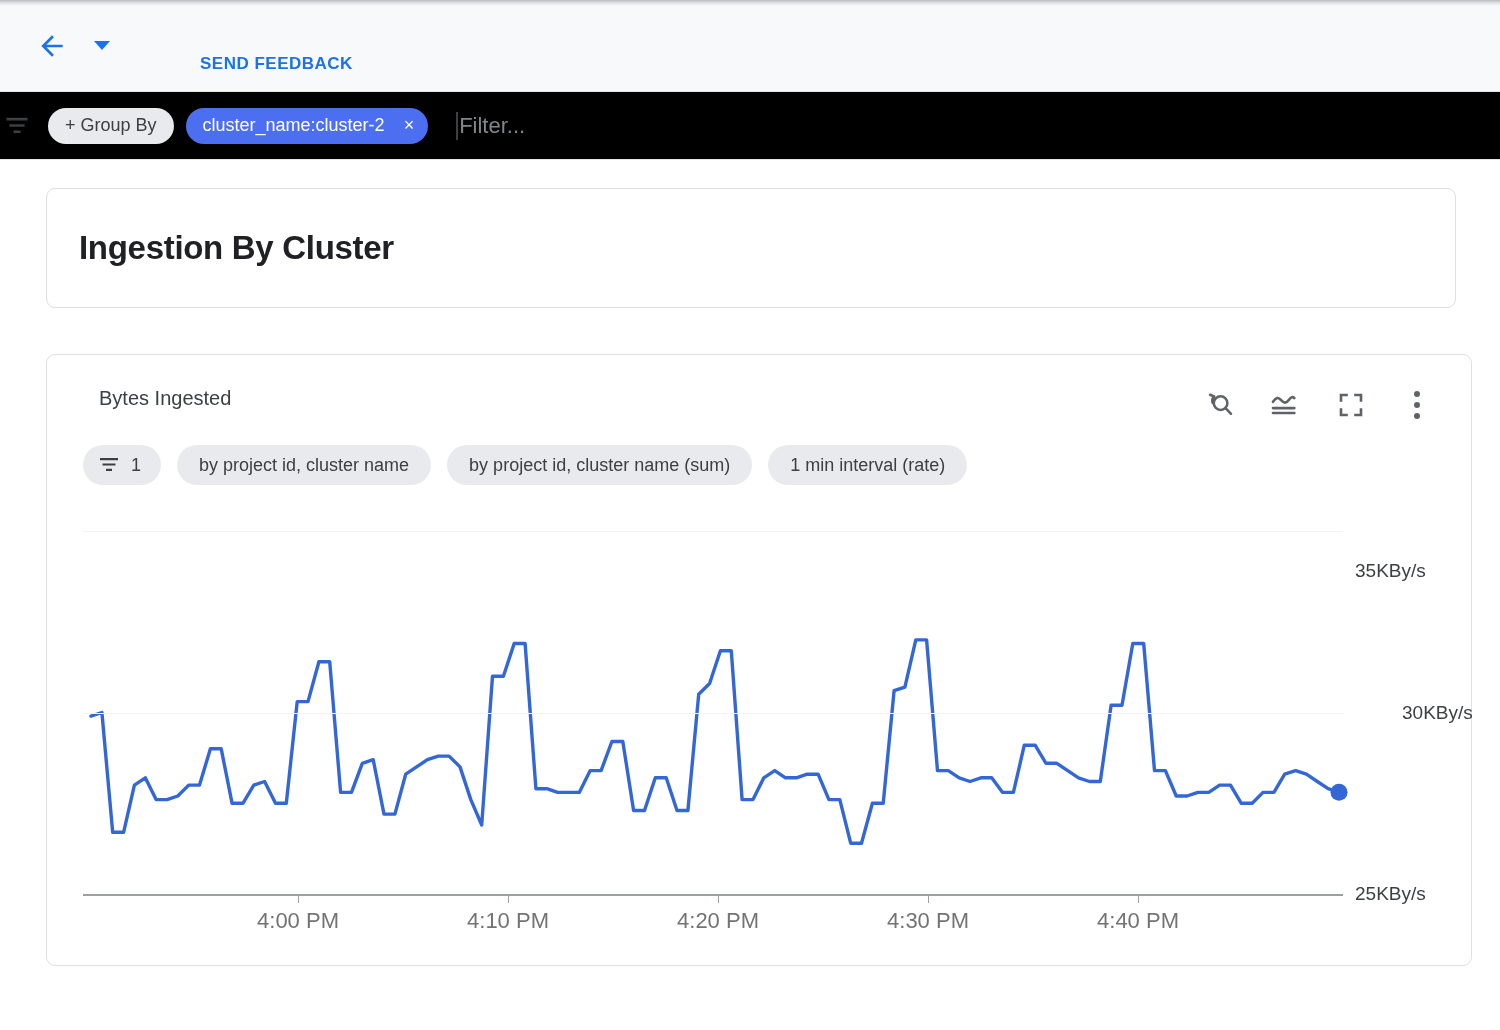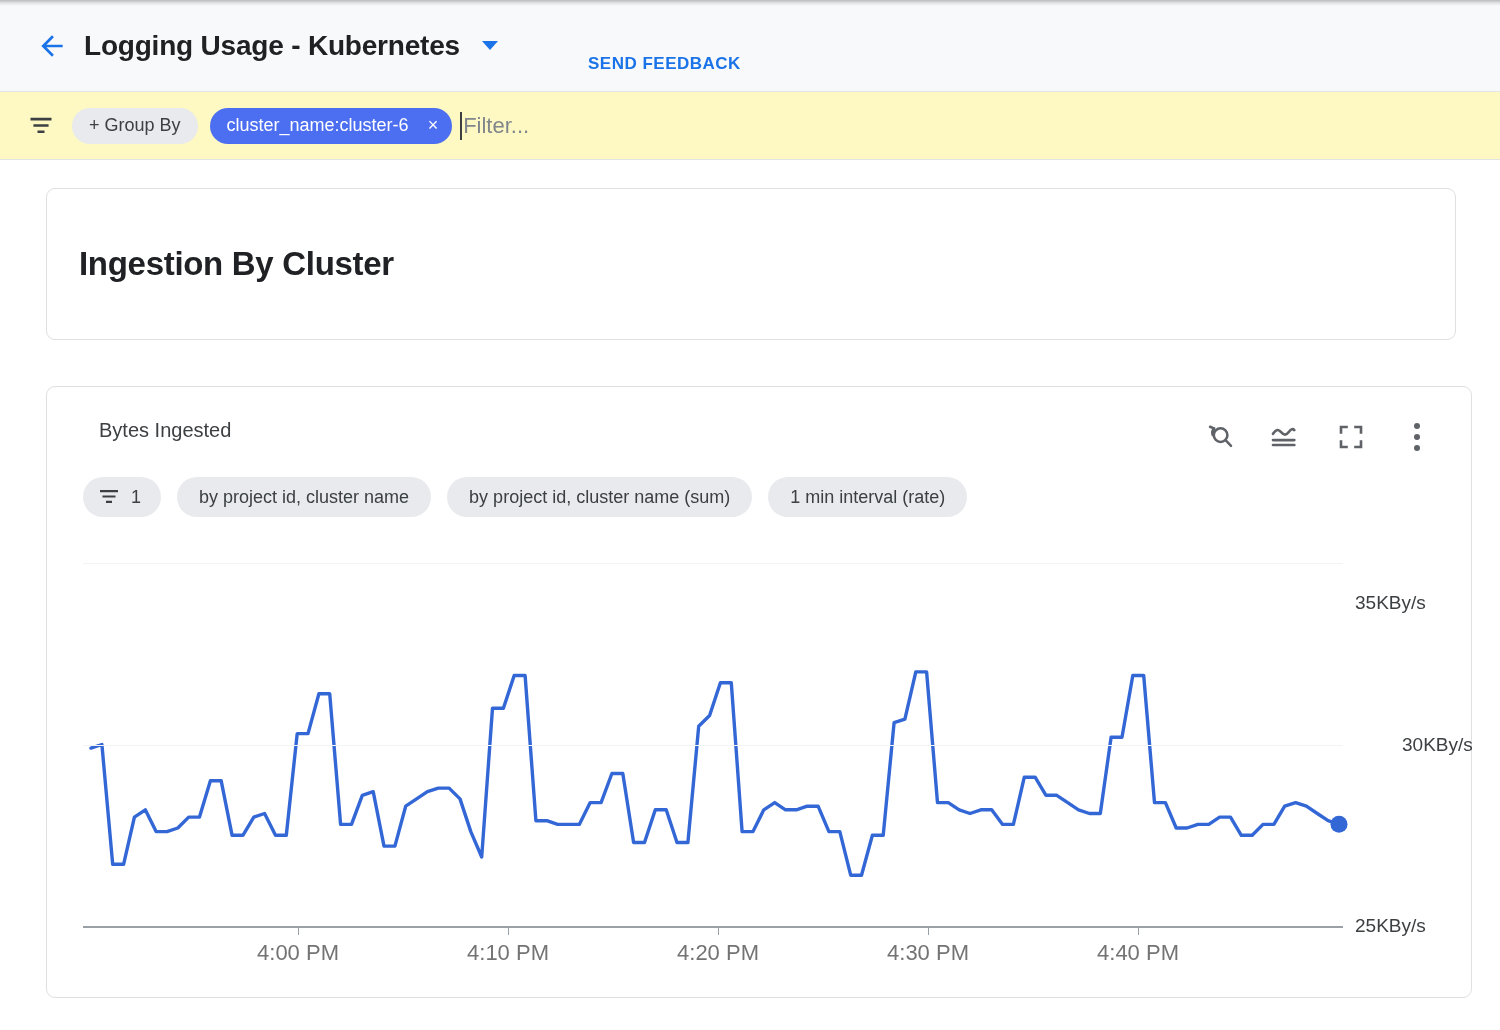--- a/index.html
+++ b/index.html
@@ -59,22 +59,22 @@
     white-space: nowrap;
     margin-top: 36px;
   }
 
   
   .filterbar {
     height: 68px;
     border-bottom: 1px solid #e3e4e6;
     display: flex;
     align-items: center;
-    padding-left: 24px;
-    background: #fef9c3;
+    padding-left: 0;
+    background: #000000;
   }
   .filter-lines-icon { width: 34px; height: 34px; flex: 0 0 auto; margin-right: 14px;
     display: flex; align-items: center; justify-content: center; cursor: pointer; }
   .chip {
     height: 36px;
     border-radius: 18px;
     display: inline-flex;
     align-items: center;
     padding: 0 17px;
     font-size: 18px;
@@ -92,42 +92,42 @@
   .chip .chip-x {
     margin-left: 13px;
     font-size: 18px;
     line-height: 1;
     color: #fff;
     padding: 2px 6px 4px 6px;
     cursor: pointer;
   }
   .filter-input-wrap {
     display: flex; align-items: center;
-    margin-left: 8px;
+    margin-left: 28px;
     flex: 1;
     height: 36px;
   }
   .caret-bar {
     width: 2px; height: 28px; background: #3c4043;
   }
   .filter-placeholder {
     font-size: 22px;
     color: #80868b;
     margin-left: 1px;
   }
 
   
   .content { padding: 28px 28px 0 46px; }
   .card {
     background: #fff;
     border: 1px solid #e0e0e0;
     border-radius: 9px;
   }
   .card-section-title {
-    height: 152px;
+    height: 120px;
     display: flex;
     align-items: center;
     padding-left: 32px;
     margin-right: 16px;
   }
   .section-title-text {
     font-size: 33px;
     font-weight: 700;
     color: #202124;
     letter-spacing: -0.3px;
@@ -209,36 +209,35 @@
 </style>
 </head>
 <body>
 
 <div class="appbar">
   <div class="back-icon">
     <svg width="32" height="32" viewBox="0 0 24 24" aria-hidden="true">
       <path fill="currentColor" d="M20 11H7.83l5.59-5.59L12 4l-8 8 8 8 1.41-1.41L7.83 13H20v-2z"></path>
     </svg>
   </div>
-  <div class="page-title">Logging Usage - Kubernetes</div>
   <div class="title-caret"></div>
   <div class="send-feedback">SEND FEEDBACK</div>
 </div>
 
 <div class="filterbar">
   <div class="filter-lines-icon">
     <svg width="28" height="28" viewBox="0 0 24 24" aria-hidden="true">
       <path fill="#3c4043" d="M3 5h18v2.2H3zM5.5 10.4h13v2.2h-13zM9 15.8h6V18H9z"></path>
     </svg>
   </div>
   <div class="chip groupby">
     <span>+ Group By</span>
   </div>
   <div class="chip active">
-    <span>cluster_name:cluster-6</span>
+    <span>cluster_name:cluster-2</span>
     <span class="chip-x">×</span>
   </div>
   <div class="filter-input-wrap">
     <div class="caret-bar"></div>
     <div class="filter-placeholder">Filter...</div>
   </div>
 </div>
 
 <div class="content">
 

